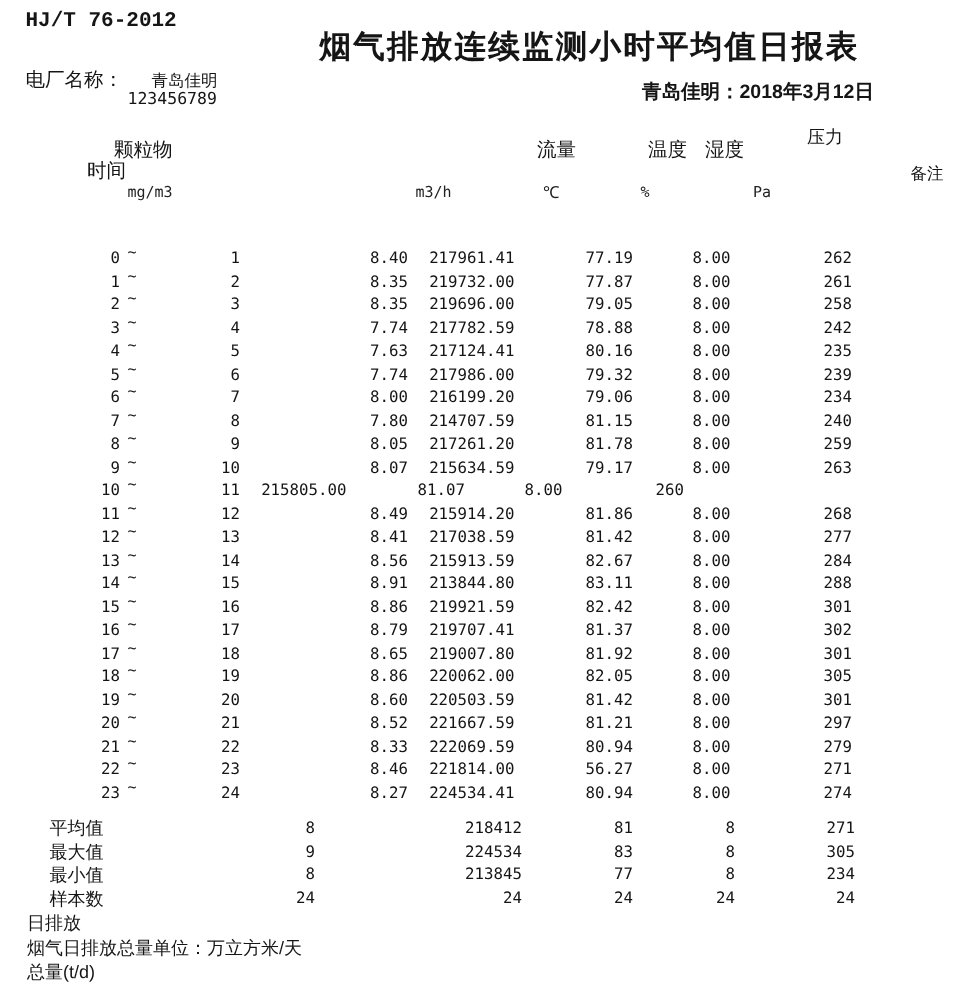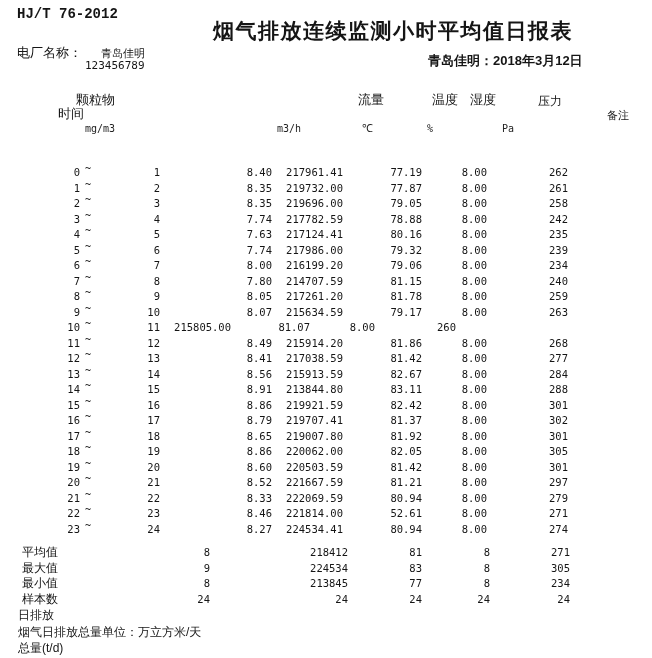--- a/index.html
+++ b/index.html
@@ -15,21 +15,21 @@
   #stray-mark{left:19px;top:54px;font-size:12px;}
   #plant-code{left:85px;top:59px;font-size:11px;font-family:"DejaVu Sans Mono",monospace;}
   #date-line{left:428px;top:52px;font-size:13px;font-weight:bold;}
   
   .th{font-size:13px;padding-left:36px;}
   #h-time{left:22px;top:105px;}
   #h-dust{left:40px;top:91px;}
   #h-flow{left:322px;top:91px;}
   #h-temp{left:396px;top:91px;}
   #h-hum{left:434px;top:91px;}
-  #h-pres{left:502px;top:93px;font-size:12px;}
+  #h-pres{left:502px;top:83px;font-size:12px;}
   #h-remark{left:571px;top:108px;font-size:11px;}
   .unit{font-family:"DejaVu Sans Mono",monospace;font-size:10px;color:#222;}
   #u-dust{left:85px;top:123px;}
   #u-flow{left:277px;top:123px;}
   #u-temp{left:362px;top:120px;font-family:"Liberation Sans",sans-serif;font-size:11px;}
   #u-hum{left:427px;top:123px;}
   #u-pres{left:502px;top:123px;}
   
   #grid{position:absolute;left:0;top:165px;width:652px;}
   .trow{display:flex;height:15.5px;line-height:15.5px;
@@ -41,21 +41,21 @@
   .c-dust{width:112px;}
   .c-flow{width:71px;}
   .c-temp{width:79px;}
   .c-hum{width:65px;}
   .c-pres{width:81px;}
   
   #summary{margin-top:8px;}
   .srow{display:flex;height:15.5px;line-height:15.5px;
         font-family:"DejaVu Sans Mono",monospace;font-size:10.5px;}
   .srow span{display:block;text-align:right;}
-  .s-label{width:123px;text-align:left !important;padding-left:22px;box-sizing:border-box;
+  .s-label{width:123px;text-align:left !important;padding-left:33px;box-sizing:border-box;
            font-family:"Liberation Sans",sans-serif;font-size:12px;}
   .s-dust{width:87px;}
   .s-flow{width:138px;}
   .s-temp{width:74px;}
   .s-hum{width:68px;}
   .s-pres{width:80px;}
   
   .foot{padding-left:18px;font-size:12px;line-height:16.5px;white-space:nowrap;}
 </style>
 </head>
@@ -303,21 +303,21 @@
     <span class="c-temp">80.94</span>
     <span class="c-hum">8.00</span>
     <span class="c-pres">279</span>
   </div>
       <div class="trow">
     <span class="c-from">22</span>
     <span class="c-tld">~</span>
     <span class="c-to">23</span>
     <span class="c-dust">8.46</span>
     <span class="c-flow">221814.00</span>
-    <span class="c-temp">52.61</span>
+    <span class="c-temp">56.27</span>
     <span class="c-hum">8.00</span>
     <span class="c-pres">271</span>
   </div>
       <div class="trow">
     <span class="c-from">23</span>
     <span class="c-tld">~</span>
     <span class="c-to">24</span>
     <span class="c-dust">8.27</span>
     <span class="c-flow">224534.41</span>
     <span class="c-temp">80.94</span>

